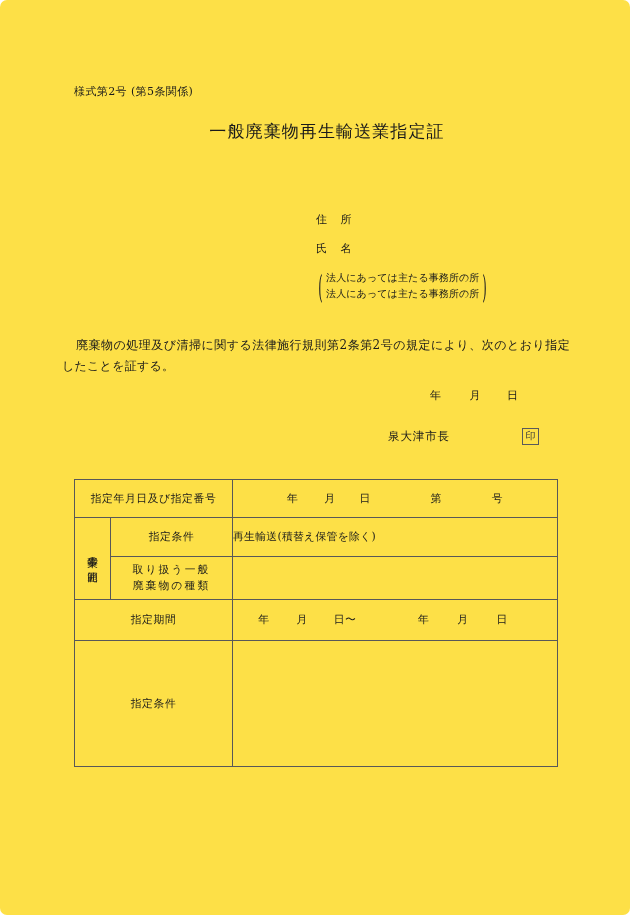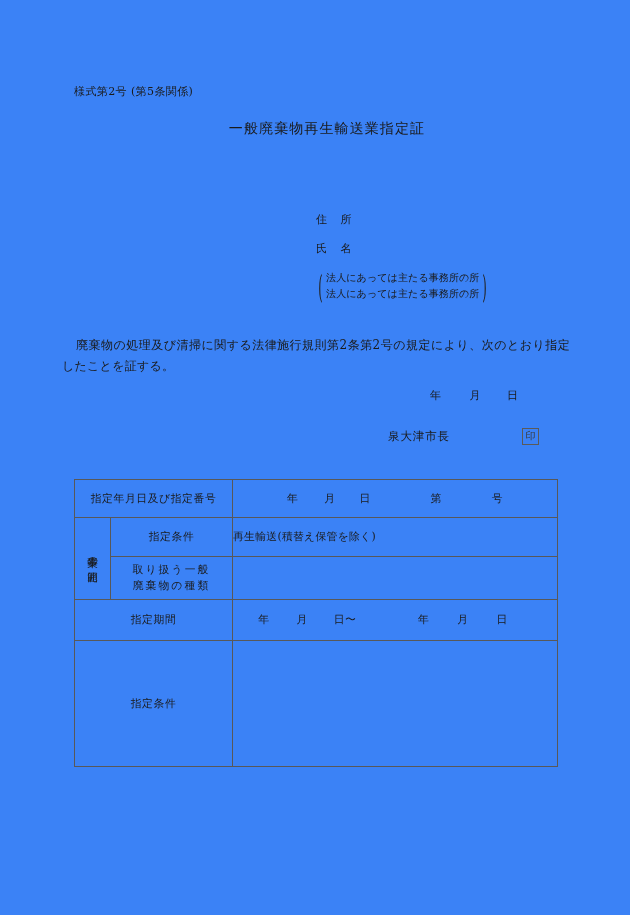--- a/index.html
+++ b/index.html
@@ -11,41 +11,42 @@
     width: 630px;
     height: 915px;
     position: relative;
     font-family: "DejaVu Serif", "Liberation Serif", serif;
     color: #1a1a1a;
     -webkit-font-smoothing: antialiased;
   }
   .page {
     position: absolute;
     inset: 0;
-    background: #3b82f6;
+    background: #fde047;
+    border-radius: 7px;
   }
 
   
   .form-no {
     position: absolute;
     left: 74px;
     top: 84px;
     font-size: 11px;
     letter-spacing: 0.4px;
     white-space: nowrap;
   }
 
   
   .doc-title {
     position: absolute;
     left: 0;
     right: 0;
     top: 120px;
     text-align: center;
-    font-size: 14px;
+    font-size: 17px;
     letter-spacing: 1.1px;
     padding-left: 24px;
   }
 
   
   .recipient {
     position: absolute;
     left: 316px;
     top: 212px;
     font-size: 11px;

